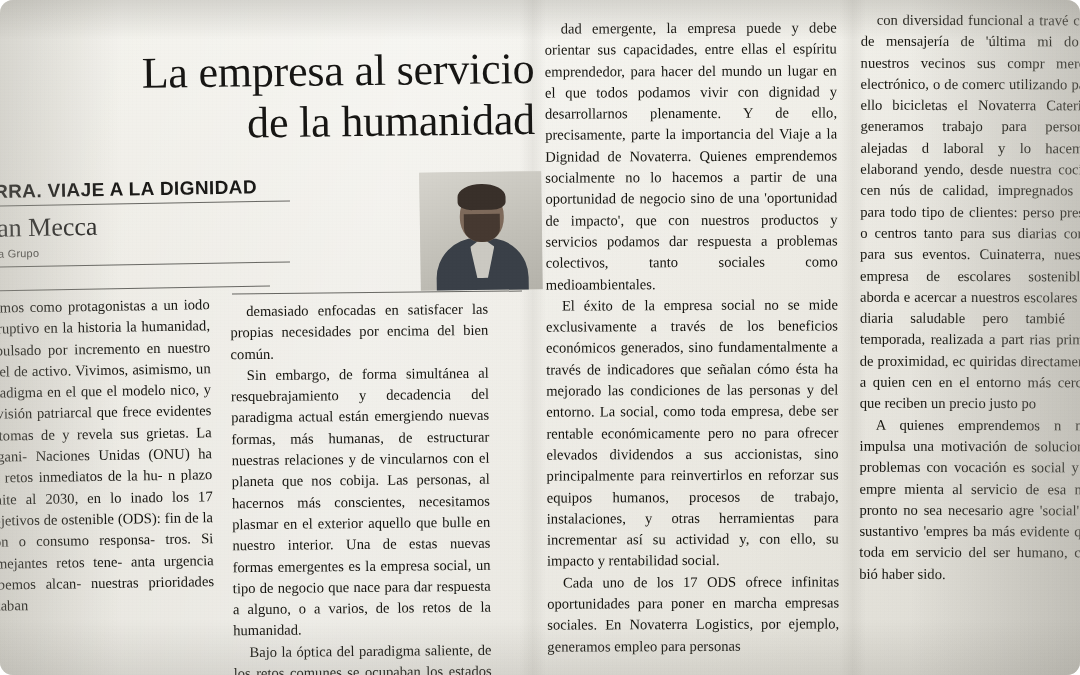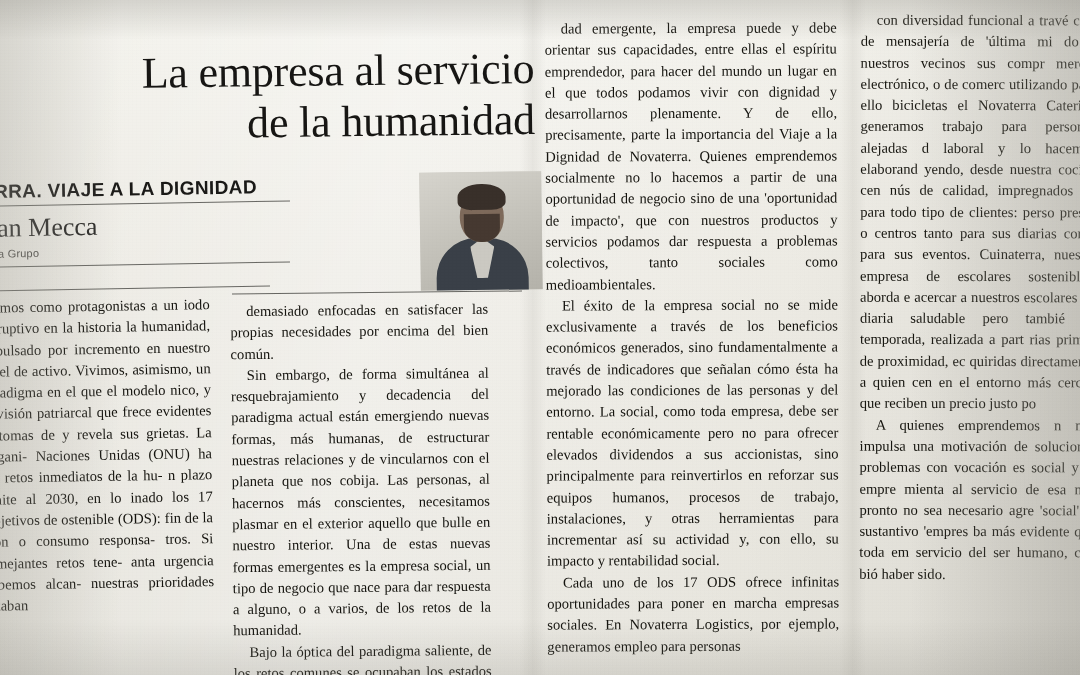--- a/index.html
+++ b/index.html
@@ -8,20 +8,21 @@
     background: #ffffff;
   }
   #page {
     position: relative;
     width: 1080px;
     height: 675px;
     overflow: hidden;
     background: #e9e7e0;
     font-family: "Liberation Serif", serif;
     color: #1c1b19;
+    border-radius: 13px;
   }
   
   #paper {
     position: absolute;
     inset: 0;
     background:
       linear-gradient(100deg, rgba(255,255,255,0.0) 0%, rgba(255,255,255,0.35) 35%, rgba(240,238,231,0.2) 70%, rgba(205,203,196,0.45) 100%),
       linear-gradient(180deg, #f3f2ec 0%, #eceae3 40%, #e4e2da 100%);
   }
   #grain {

